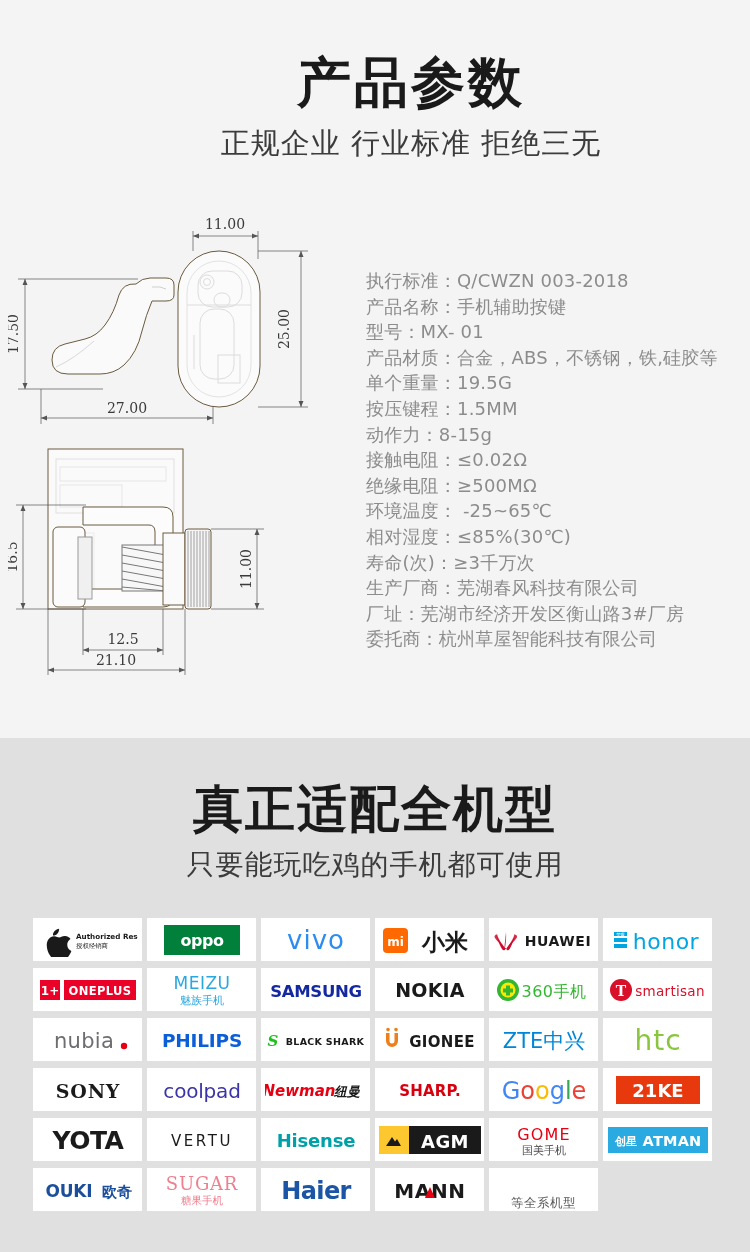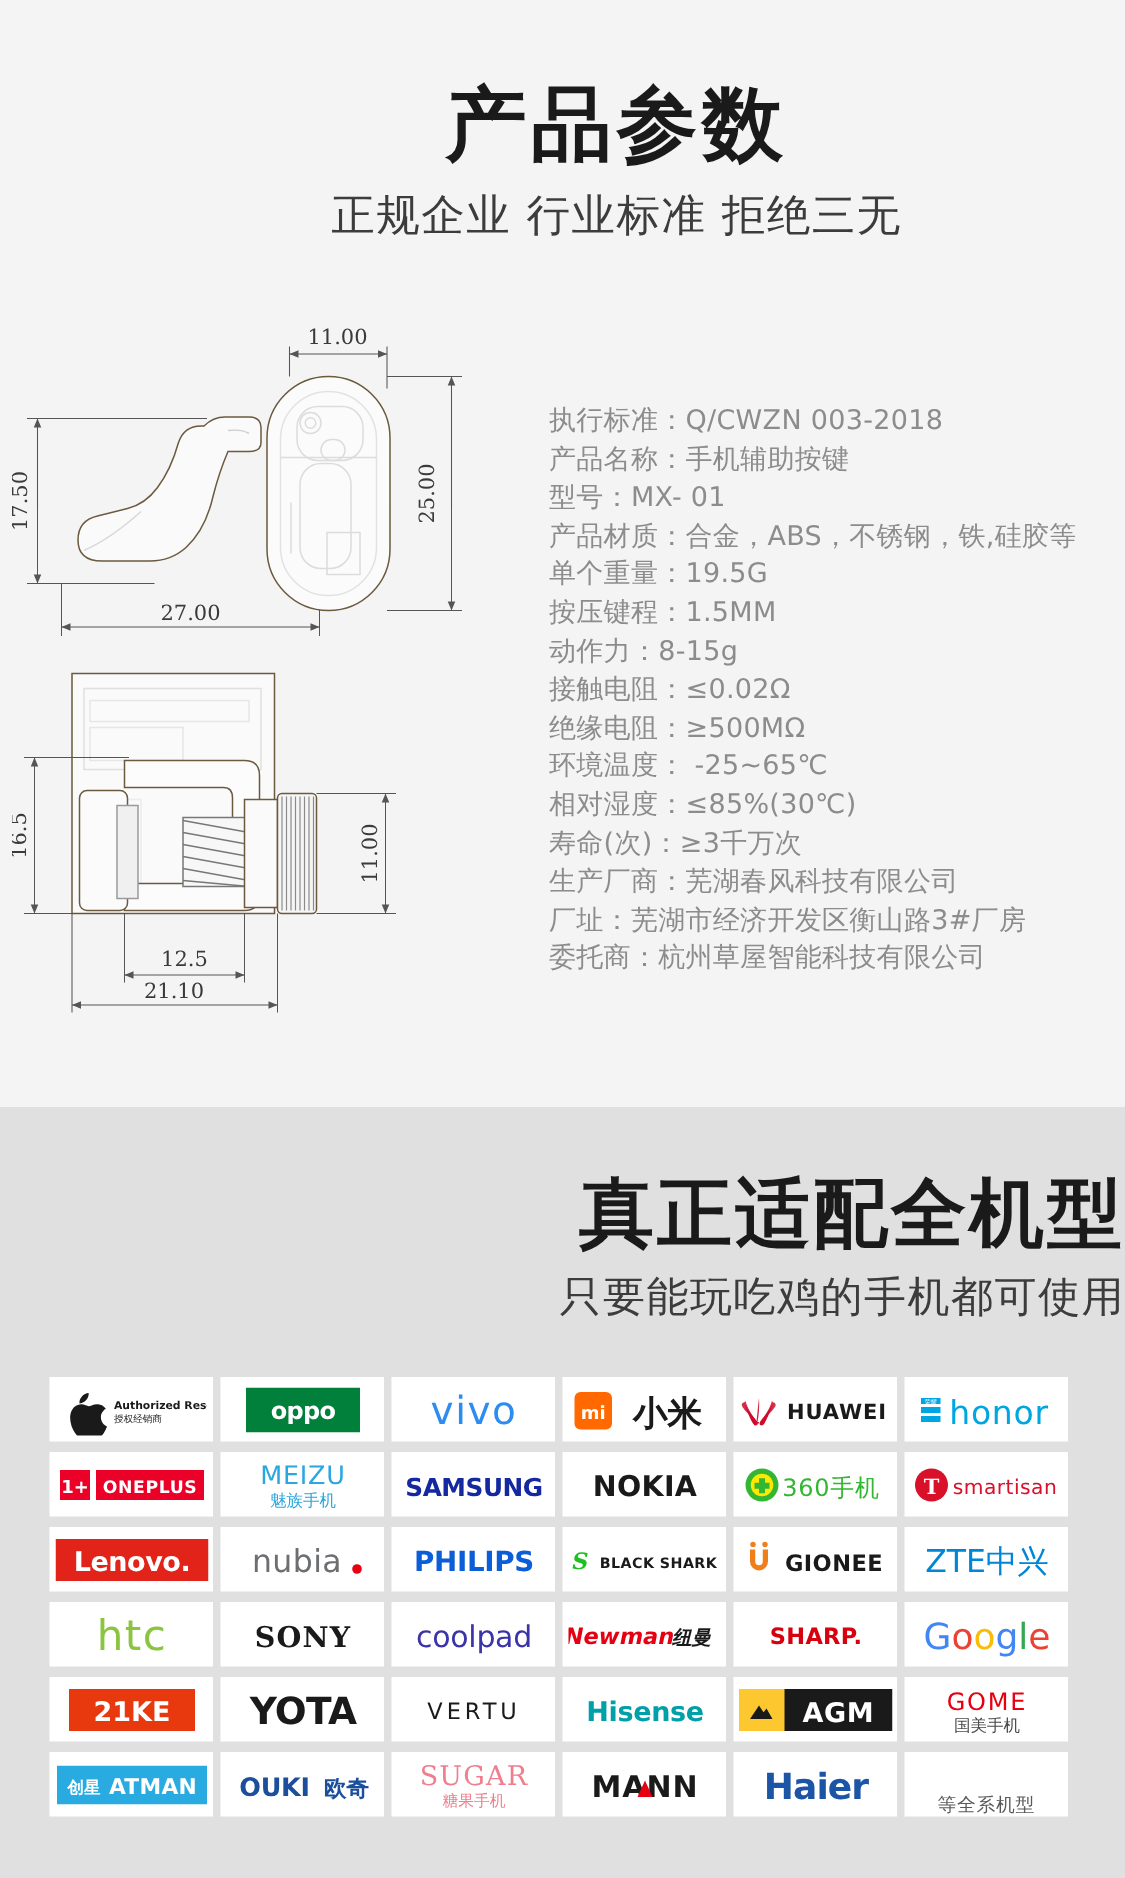--- a/index.html
+++ b/index.html
@@ -29,21 +29,21 @@
 
   
   .spec-list{position:absolute;left:366px;top:268px;width:380px;}
   .spec-row{
     font-size:18px;line-height:25.6px;color:#8c8c8c;
     white-space:nowrap;letter-spacing:0.2px;
   }
 
   
   .brand-section{position:absolute;left:0;top:738px;width:750px;height:514px;background:#e0e0e0;}
-  .brand-title-wrap{position:absolute;left:0;top:42px;width:750px;text-align:right;}
+  .brand-title-wrap{position:absolute;left:0;top:42px;width:750px;text-align:center;}
   .brand-title{font-size:50px;line-height:58px;font-weight:bold;color:#1a1a1a;letter-spacing:2px;}
   .brand-sub{margin-top:10px;font-size:28px;line-height:33px;color:#3c3c3c;letter-spacing:1px;}
 
   .logo-grid{
     position:absolute;left:33px;top:180px;width:684px;
     display:grid;grid-template-columns:repeat(6,109px);
     grid-auto-rows:43px;gap:7px 5px;
   }
   .logo-cell{
     background:#ffffff;display:flex;align-items:center;justify-content:center;
@@ -308,26 +308,20 @@
       </div>
 
       <div class="logo-cell">
         <svg width="100" height="26" viewBox="0 0 100 26">
           <circle cx="13" cy="13" r="11" fill="#d8102a"></circle>
           <text x="13" y="19" text-anchor="middle" font-family="DejaVu Serif, serif" font-size="14" font-weight="bold" fill="#ffffff">T</text>
           <text x="62" y="19" text-anchor="middle" font-family="DejaVu Sans, sans-serif" font-size="13.5" fill="#d8102a" letter-spacing="0.3">smartisan</text>
         </svg>
       </div>
 
-      <div class="logo-cell">
-        <svg width="102" height="28" viewBox="0 0 102 28">
-          <rect x="0" y="0" width="102" height="28" fill="#e2231a"></rect>
-          <text x="51" y="21" text-anchor="middle" font-family="DejaVu Sans, sans-serif" font-size="18" font-weight="bold" fill="#ffffff" letter-spacing="-0.3">Lenovo.</text>
-        </svg>
-      </div>
 
       <div class="logo-cell">
         <svg width="96" height="28" viewBox="0 0 96 28">
           <text x="44" y="22" text-anchor="middle" font-family="DejaVu Sans, sans-serif" font-size="21" fill="#6d6e71" letter-spacing="0.3">nubia</text>
           <circle cx="84" cy="20" r="3.2" fill="#e60012"></circle>
         </svg>
       </div>
 
       <div class="logo-cell">
         <svg width="100" height="26" viewBox="0 0 100 26">
@@ -455,29 +449,29 @@
       </div>
 
       <div class="logo-cell">
         <svg width="96" height="36" viewBox="0 0 96 36">
           <text x="48" y="18" text-anchor="middle" font-family="DejaVu Serif, serif" font-size="18" fill="#ef7f8e" letter-spacing="0.8">SUGAR</text>
           <text x="48" y="32" text-anchor="middle" font-family="DejaVu Sans, sans-serif" font-size="10.5" fill="#ef7f8e">糖果手机</text>
         </svg>
       </div>
 
       <div class="logo-cell">
+        <svg width="100" height="30" viewBox="0 0 100 30">
+          <text x="50" y="24" text-anchor="middle" font-family="DejaVu Sans, sans-serif" font-size="24" font-weight="bold" fill="#1c55a5" letter-spacing="-0.6">Haier</text>
+        </svg>
+      </div>
+
+      <div class="logo-cell">
         <svg width="100" height="26" viewBox="0 0 100 26">
           <text x="50" y="21" text-anchor="middle" font-family="DejaVu Sans, sans-serif" font-size="20" font-weight="bold" fill="#1a1a1a" letter-spacing="0.6">MANN</text>
           <path d="M45 21l5-11 5 11z" fill="#e60012"></path>
-        </svg>
-      </div>
-
-      <div class="logo-cell">
-        <svg width="100" height="30" viewBox="0 0 100 30">
-          <text x="50" y="24" text-anchor="middle" font-family="DejaVu Sans, sans-serif" font-size="24" font-weight="bold" fill="#1c55a5" letter-spacing="-0.6">Haier</text>
         </svg>
       </div>
 
       <div class="logo-cell">
         <span class="plain-text">等全系机型</span>
       </div>
 
     </div>
   </div>
 </div>

